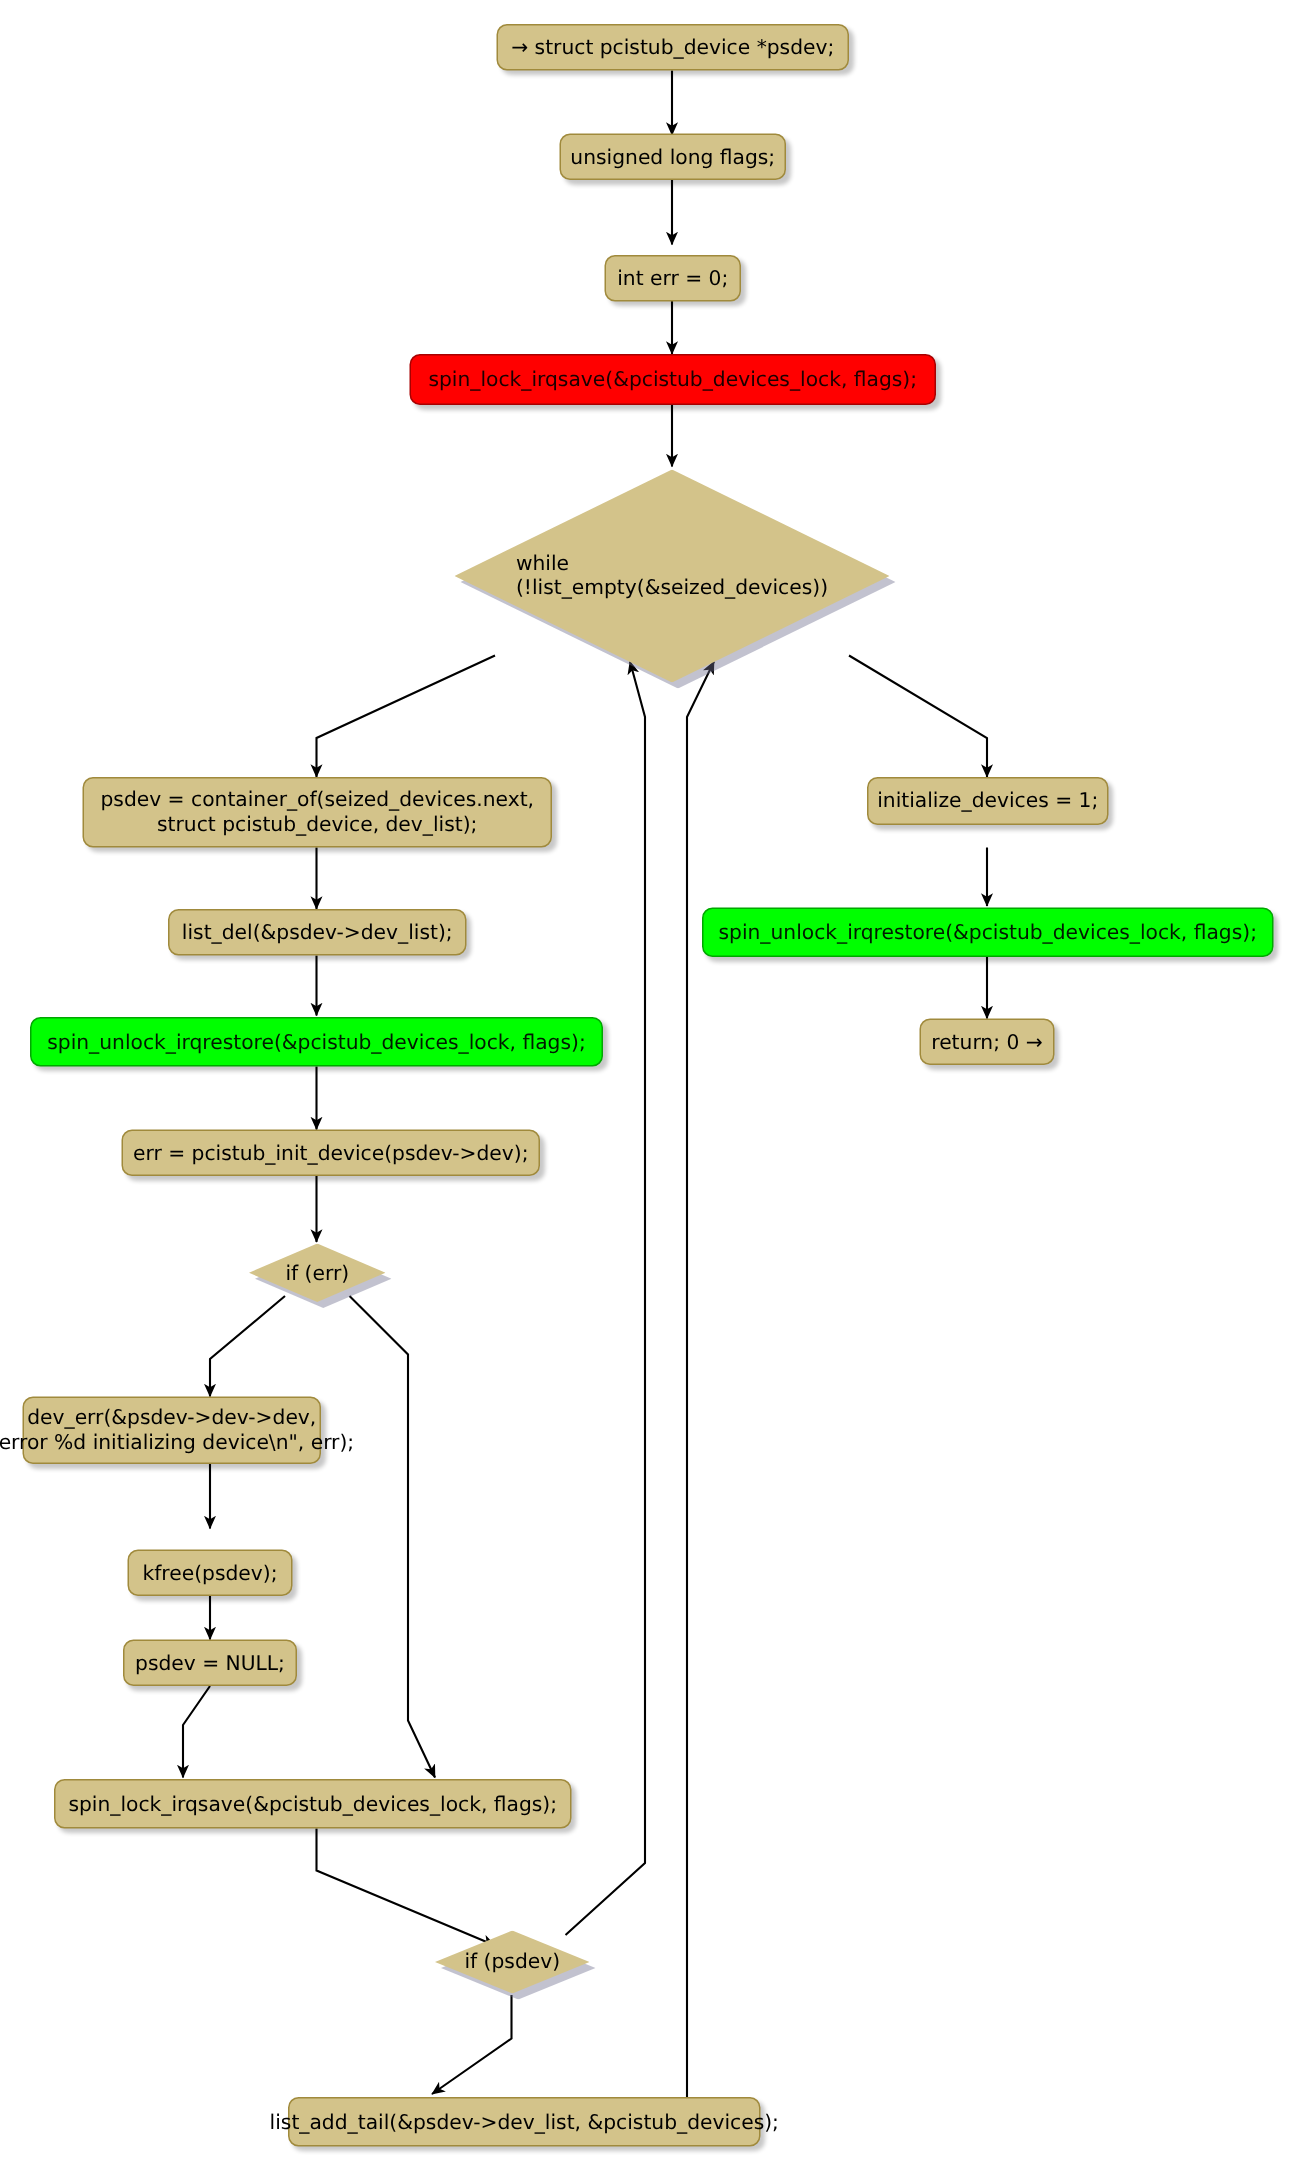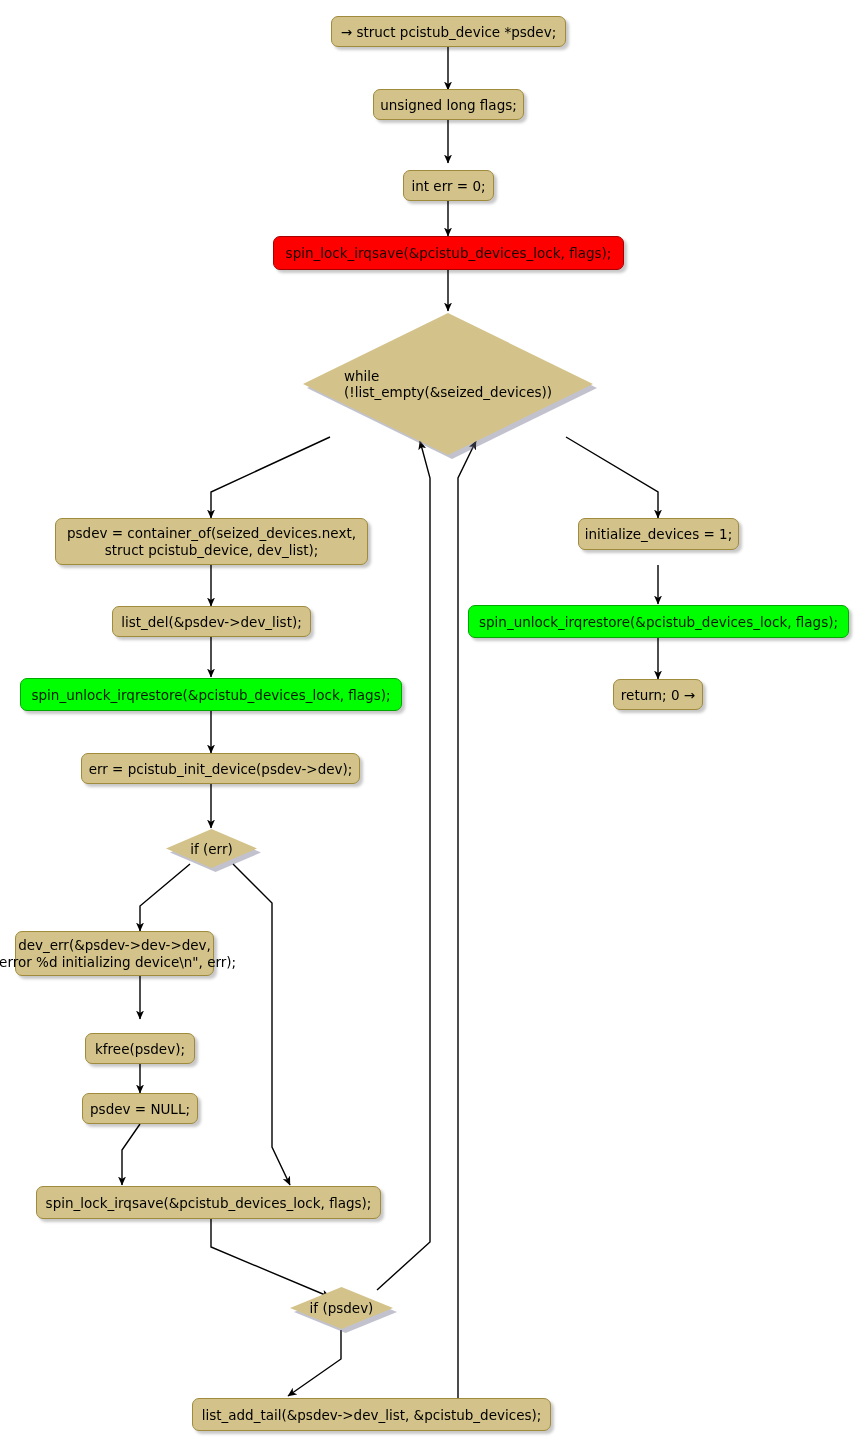--- a/index.html
+++ b/index.html
@@ -203,21 +203,21 @@
   <div class="node" style="left:36px; top:1186px; width:345px; height:33px;">
     <span>spin_lock_irqsave(&amp;pcistub_devices_lock, flags);</span>
   </div>
 
   <div class="diamond" style="left:290px; top:1287px; width:103px; height:42px;">
     <span class="dshadow"></span>
     <span class="dshape"></span>
     <span class="dlabel">if (psdev)</span>
   </div>
 
-  <div class="node" style="left:192px; top:1398px; width:359px; height:33px;">
+  <div class="node" style="left:192px; top:1398px; width:315px; height:33px;">
     <span>list_add_tail(&amp;psdev-&gt;dev_list, &amp;pcistub_devices);</span>
   </div>
 
   <div class="node" style="left:578px; top:518px; width:161px; height:32px;">
     <span>initialize_devices = 1;</span>
   </div>
 
   <div class="node green" style="left:468px; top:605px; width:381px; height:33px;">
     <span>spin_unlock_irqrestore(&amp;pcistub_devices_lock, flags);</span>
   </div>

